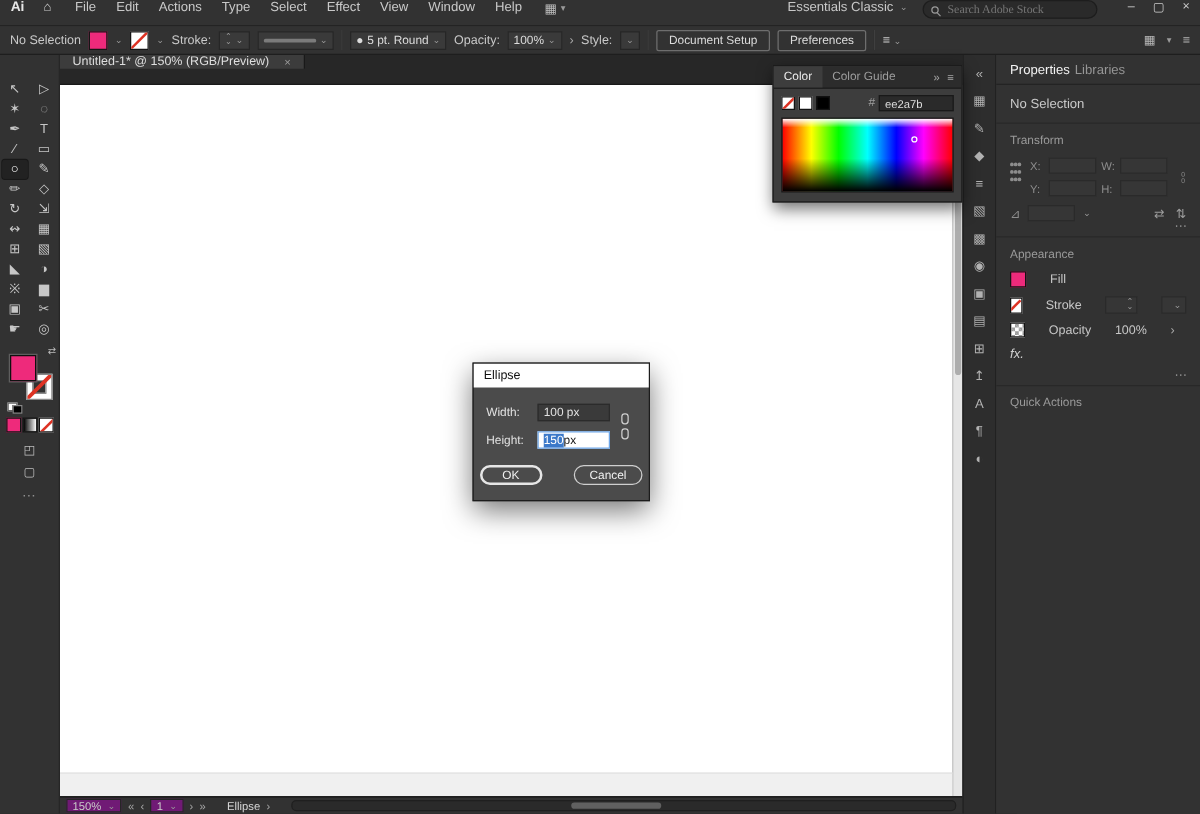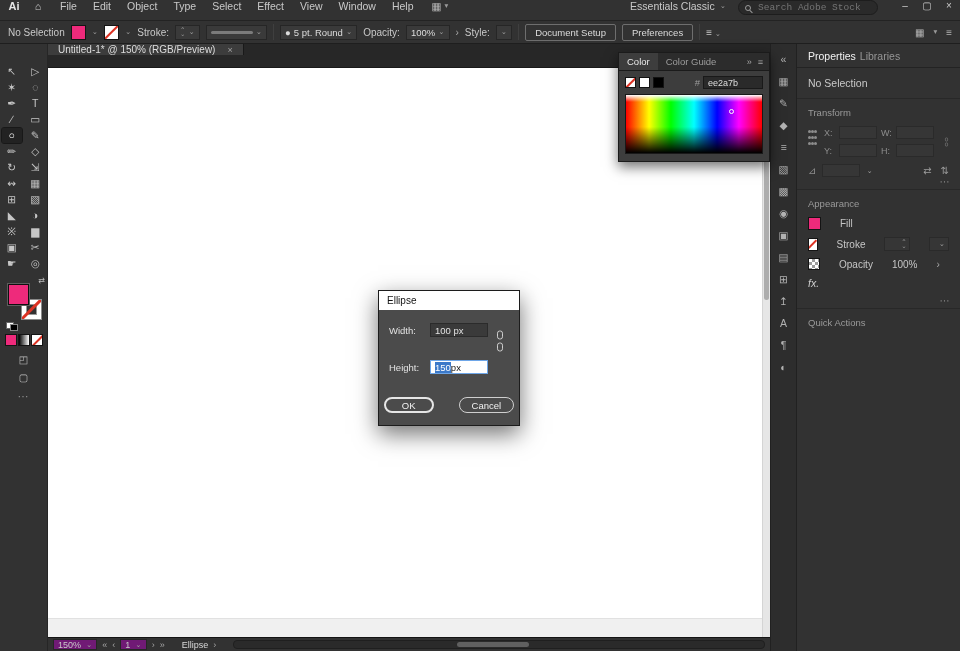--- a/index.html
+++ b/index.html
@@ -13,21 +13,21 @@
             border-bottom:1px solid #232323;display:flex;align-items:flex-start;font-size:10.5px;color:#c9c9c9}
   .logo{width:28px;text-align:center;color:#e6e6e6;font-weight:bold;font-size:11px}
   .home{width:20px;text-align:center}
   .menus{display:flex;margin-left:4px}
   .menu{padding:0 8px}
   .arrange{margin-left:10px;display:flex;align-items:center;gap:3px;color:#bdbdbd}
   .sp{flex:1}
   .workspace{display:flex;align-items:center;gap:5px;margin-right:12px}
   .search{display:flex;align-items:center;gap:5px;background:#2a2a2a;border:1px solid #1d1d1d;
           border-radius:8px;height:15px;width:140px;padding:0 6px;margin-right:16px}
-  .search input{background:transparent;border:0;outline:0;color:#a9a9a9;font-size:9.5px;width:100%;font-family:Liberation Mono, monospace}
+  .search input{background:transparent;border:0;outline:0;color:#a9a9a9;font-size:9.5px;width:100%;font-family:Liberation Serif, serif}
   .mag{width:6px;height:6px;border:1px solid #9a9a9a;border-radius:50%;position:relative;flex:0 0 auto}
   .mag::after{content:"";position:absolute;width:4px;height:1px;background:#9a9a9a;right:-3px;bottom:-2px;transform:rotate(45deg)}
   .winbtn{width:22px;text-align:center;font-size:10px;color:#c9c9c9}
 
   
   .controlbar{position:absolute;top:21px;left:0;right:0;height:23px;background:#323232;border-bottom:1px solid #1e1e1e;
               display:flex;align-items:center;gap:6px;padding:0 8px;font-size:10px;color:#c9c9c9}
   .fld{background:#3a3a3a;border:1px solid #262626;height:15px;display:inline-flex;align-items:center;gap:3px;
        padding:0 4px;font-size:9.5px;color:#dcdcdc}
   .car{font-size:7.5px;color:#9a9a9a;line-height:1}
@@ -140,45 +140,45 @@
   .sw-s{width:13px;height:13px;border:1px solid #141414;position:relative;overflow:hidden}
   .step-box{width:34px;height:14px;background:#363636;border:1px solid #2a2a2a;display:flex;align-items:center;justify-content:flex-end;padding:0 2px}
   .dd-box{width:26px;height:14px;background:#363636;border:1px solid #2a2a2a;display:flex;align-items:center;justify-content:flex-end;padding:0 3px}
   .fx{font-style:italic;color:#cfcfcf;font-size:10.5px}
 
   
   .dialog{position:absolute;left:378px;top:290px;width:142px;background:#4b4b4b;border:1px solid #1c1c1c;
           box-shadow:0 8px 22px rgba(0,0,0,.55);z-index:10;font-size:10px}
   .dlg-title{height:19px;background:#fff;color:#111;display:flex;align-items:center;padding:0 8px;font-size:10px}
   .dlg-body{position:relative;padding:13px 10px 12px}
-  .dlg-row{display:flex;align-items:center;gap:5px;margin-bottom:23px}
+  .dlg-row{display:flex;align-items:center;gap:5px;margin-bottom:8px}
   .dlg-label{width:36px;color:#e2e2e2;font-size:9.5px}
   .dlg-fld{width:58px;height:14px;background:#3a3a3a;border:1px solid #2b2b2b;color:#e2e2e2;display:flex;
            align-items:center;padding:0 4px;font-size:9.5px}
   .dlg-fld.focus{background:#fff;color:#111;border:1px solid #6ea6e8}
   .seltext{background:#3c79c9;color:#fff}
   .dlg-chain{position:absolute;right:13px;top:20px}
-  .dlg-btns{display:flex;justify-content:center;gap:25px;margin-top:23px}
+  .dlg-btns{display:flex;justify-content:center;gap:25px;margin-top:13px}
   .pill{height:16px;border-radius:9px;display:inline-flex;align-items:center;justify-content:center;
         font-size:9.5px;color:#f0f0f0;background:transparent}
   .pill.ok{border:2px solid #e6e6e6;padding:0 16px}
   .pill.cancel{border:1px solid #cfcfcf;padding:0 12px}
 </style>
 </head>
 <body>
 
 <div class="app">
 
   <div class="titlebar">
     <span class="logo">Ai</span>
     <span class="home">⌂</span>
     <div class="menus">
       <span class="menu">File</span>
       <span class="menu">Edit</span>
-      <span class="menu">Object</span>
+      <span class="menu">Actions</span>
       <span class="menu">Type</span>
       <span class="menu">Select</span>
       <span class="menu">Effect</span>
       <span class="menu">View</span>
       <span class="menu">Window</span>
       <span class="menu">Help</span>
     </div>
     <span class="arrange">
       <span>▦</span>
       <span class="car">▾</span>

